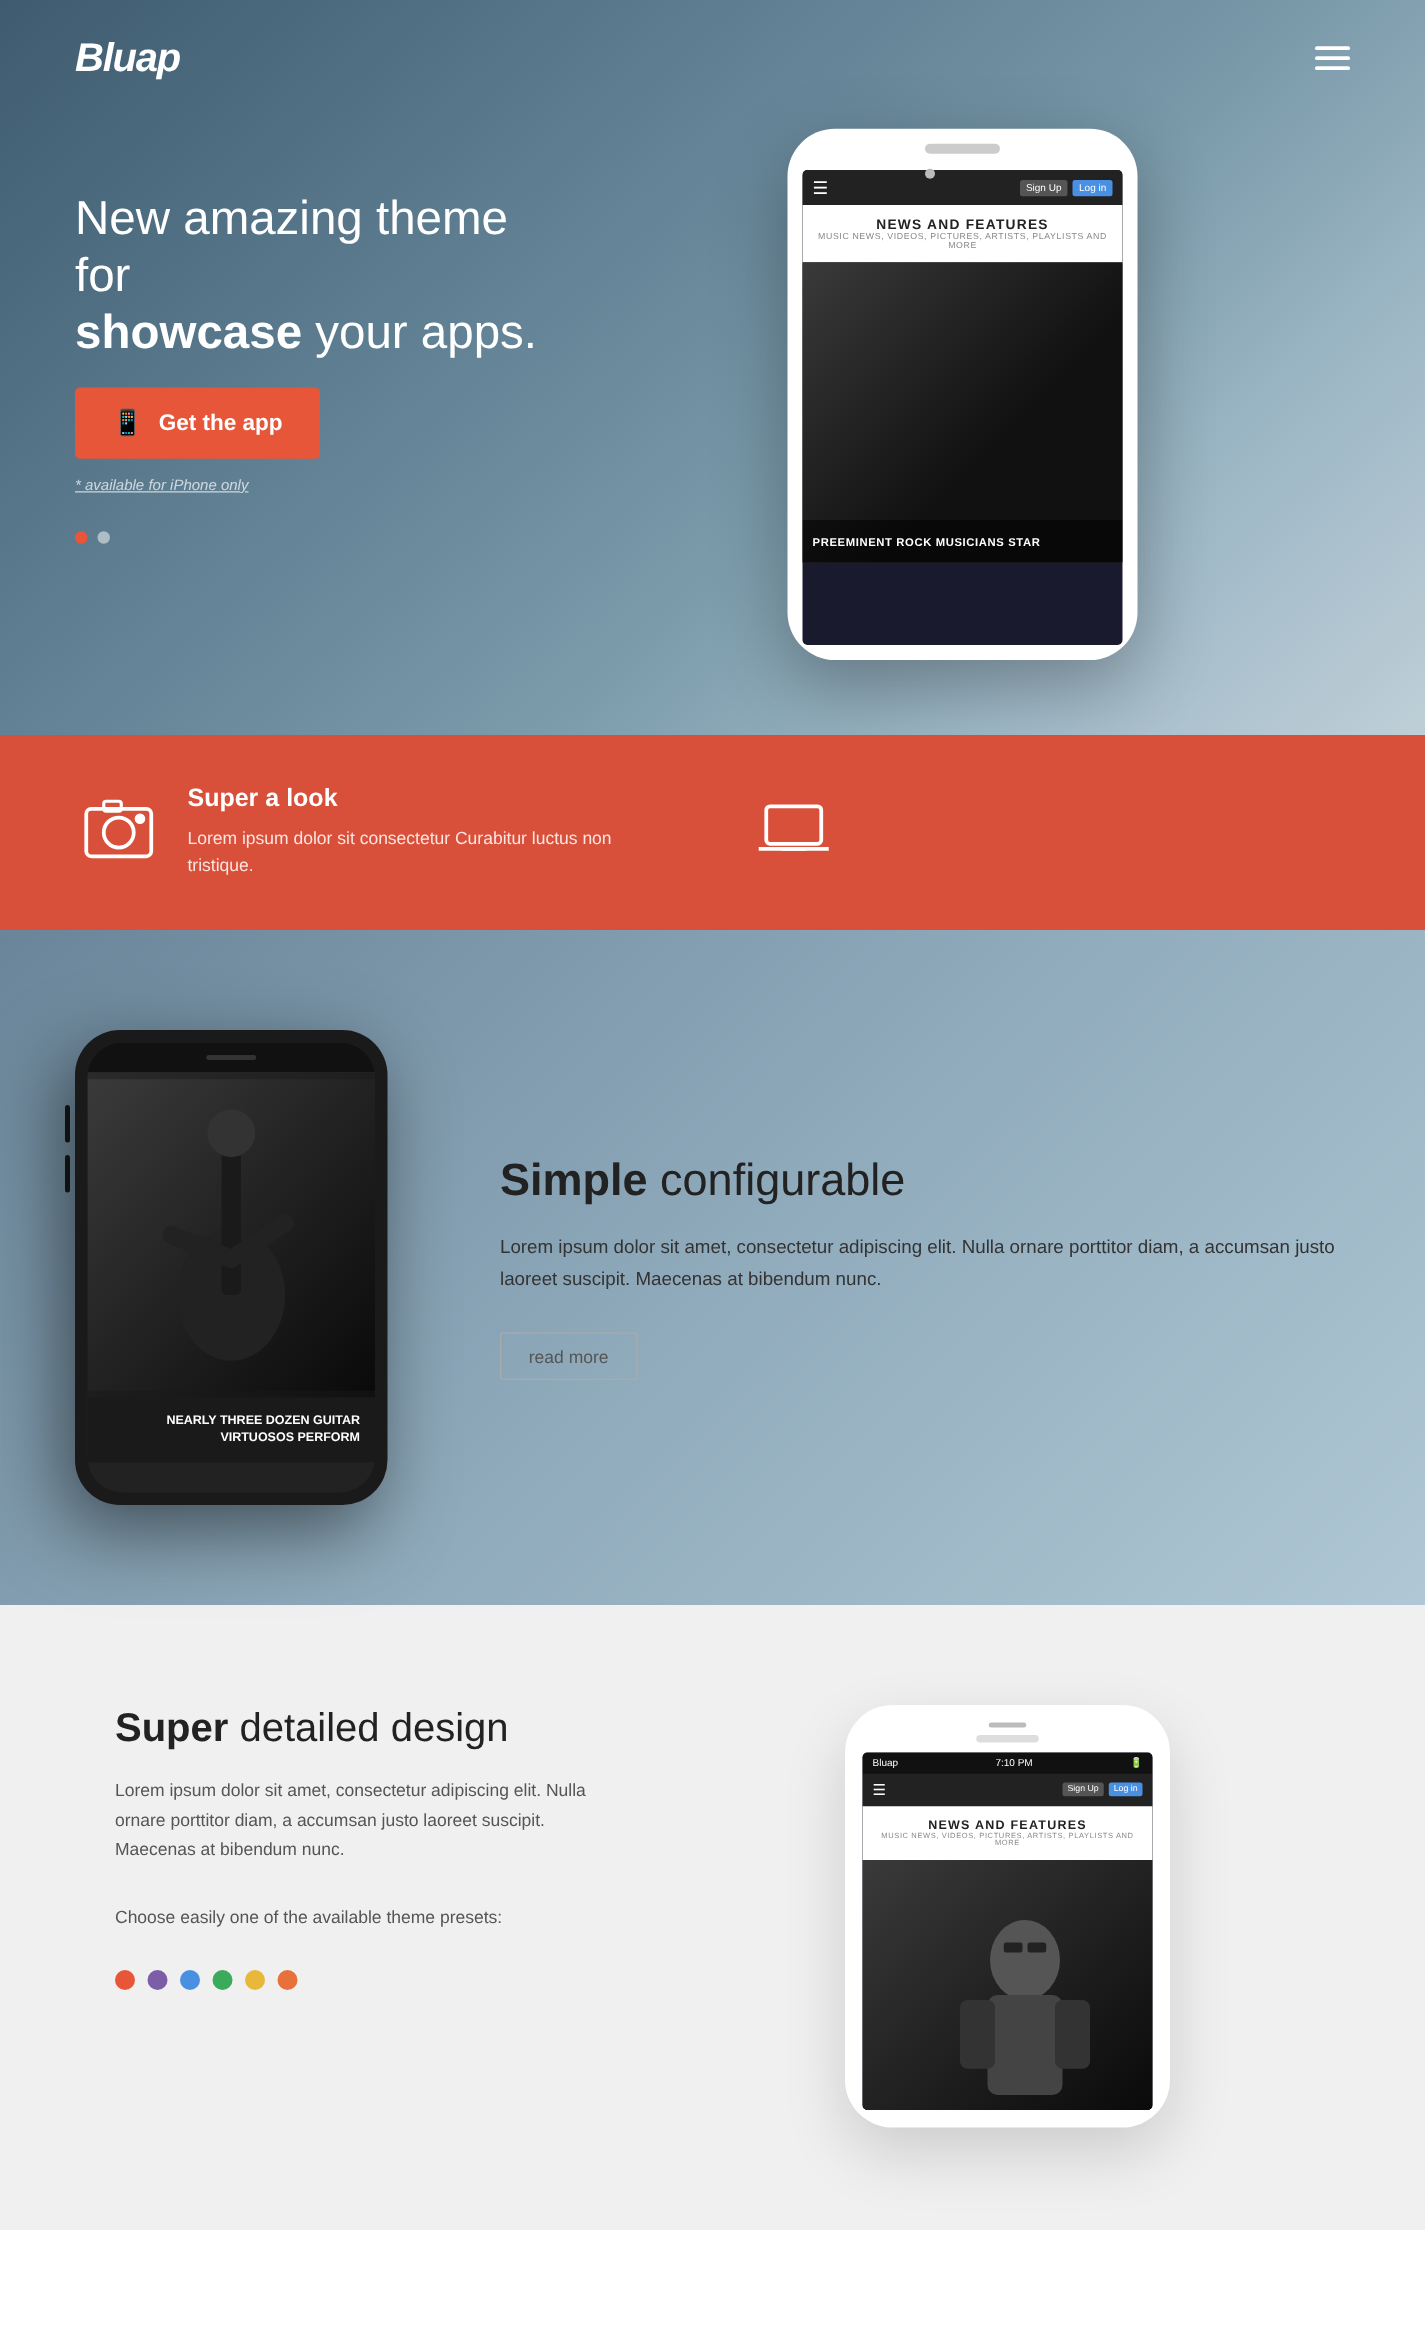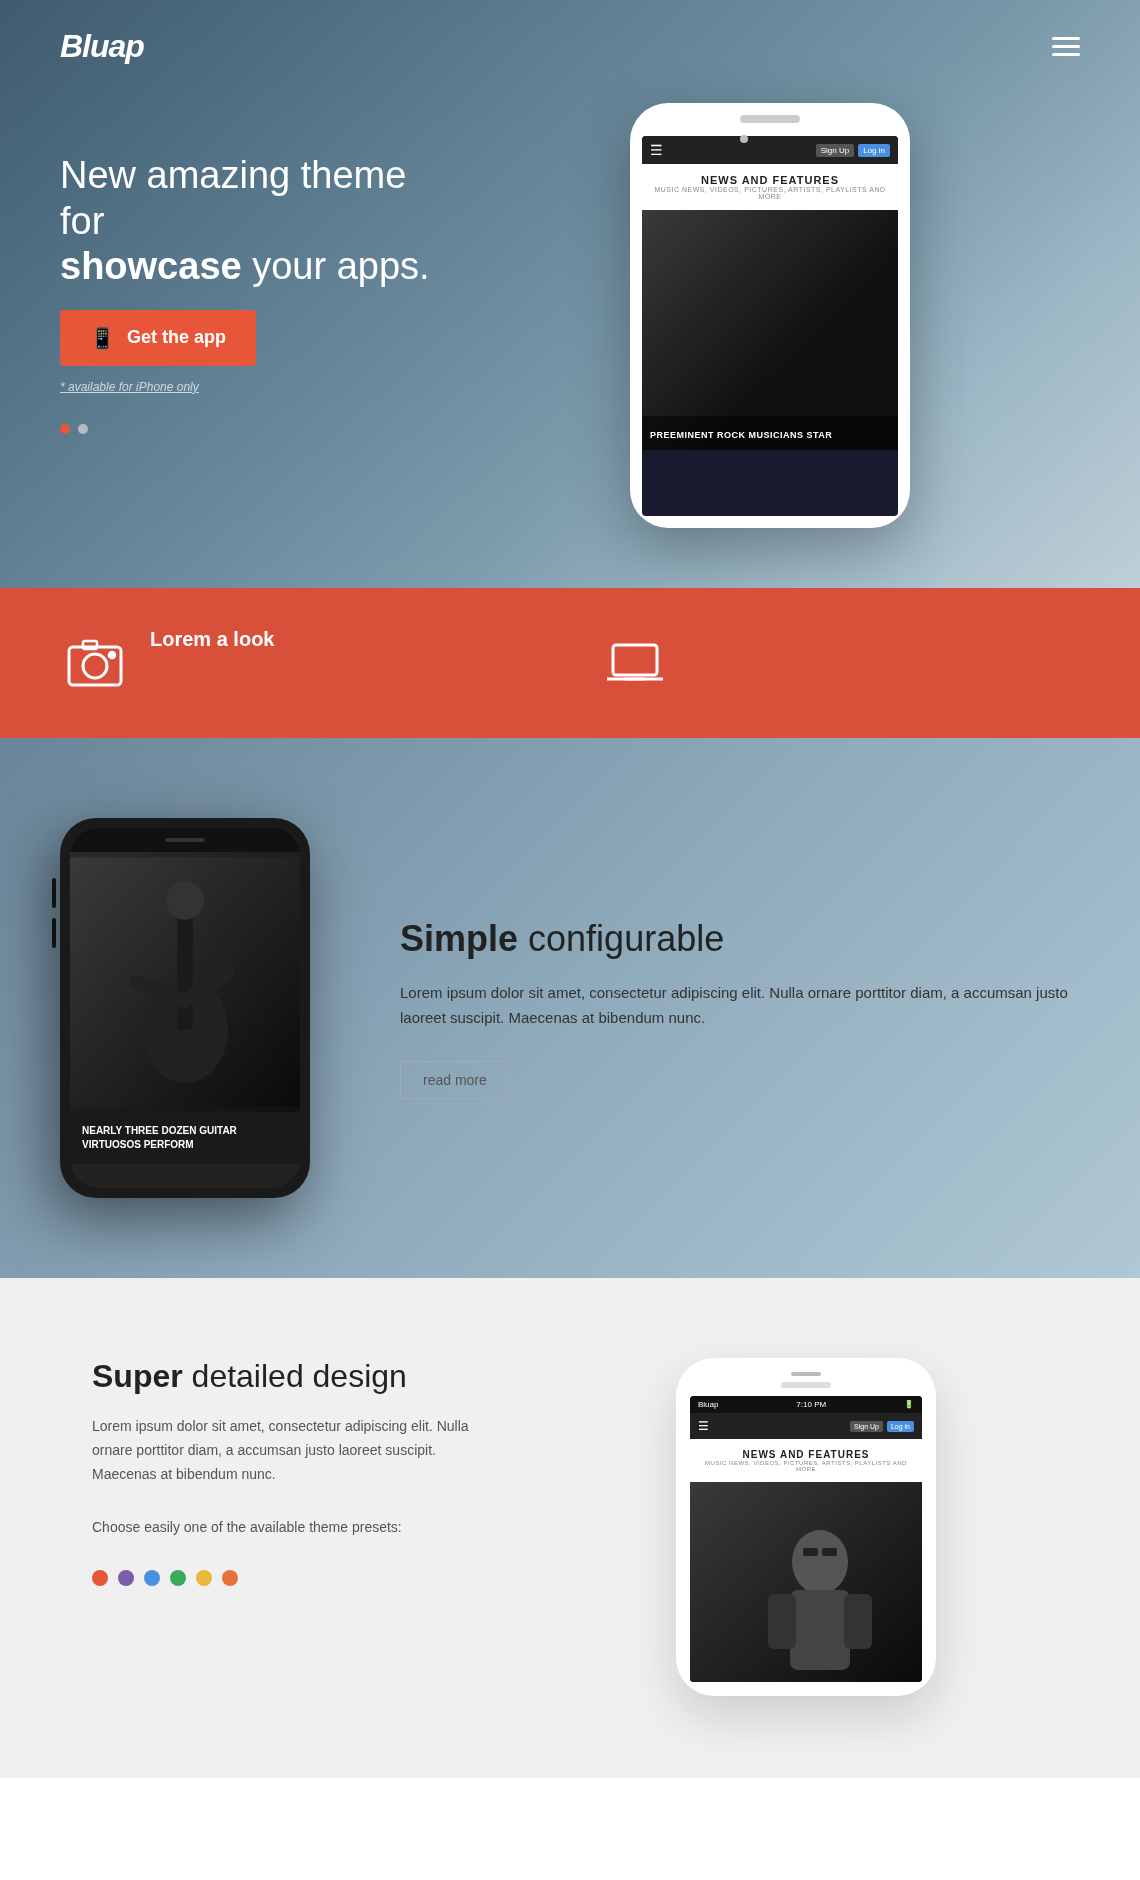--- a/index.html
+++ b/index.html
@@ -335,20 +335,21 @@
       overflow: hidden;
     }
     .phone-dark-caption {
       background: #1a1a1a;
       padding: 12px;
       color: white;
       font-size: 10px;
       font-weight: 700;
       text-transform: uppercase;
       line-height: 1.4;
+      text-align: right;
     }
     .section-simple-text {
       flex: 1;
     }
     .section-simple-text h2 {
       font-size: 36px;
       color: #222;
       font-weight: 300;
       margin-bottom: 20px;
     }
@@ -578,21 +579,22 @@
   <div class="feature-item">
     <div class="feature-icon">
       <svg viewBox="0 0 60 60">
         <rect x="4" y="14" width="52" height="38" rx="4" stroke="white" stroke-width="3" fill="none"></rect>
         <circle cx="30" cy="33" r="12" stroke="white" stroke-width="3" fill="none"></circle>
         <rect x="18" y="8" width="14" height="8" rx="2" stroke="white" stroke-width="2.5" fill="none"></rect>
         <circle cx="47" cy="22" r="3" fill="white"></circle>
       </svg>
     </div>
     <div class="feature-text">
-      <h3>Lorem a look</h3>
+      <h3>Super a look</h3>
+      <p>Lorem ipsum dolor sit consectetur Curabitur luctus non tristique.</p>
     </div>
   </div>
   <div class="feature-item">
     <div class="feature-icon">
       <svg viewBox="0 0 60 60">
         <rect x="8" y="12" width="44" height="30" rx="3" stroke="white" stroke-width="3" fill="none"></rect>
         <line x1="2" y1="46" x2="58" y2="46" stroke="white" stroke-width="3"></line>
         <line x1="20" y1="46" x2="40" y2="46" stroke="white" stroke-width="3"></line>
       </svg>
     </div>

